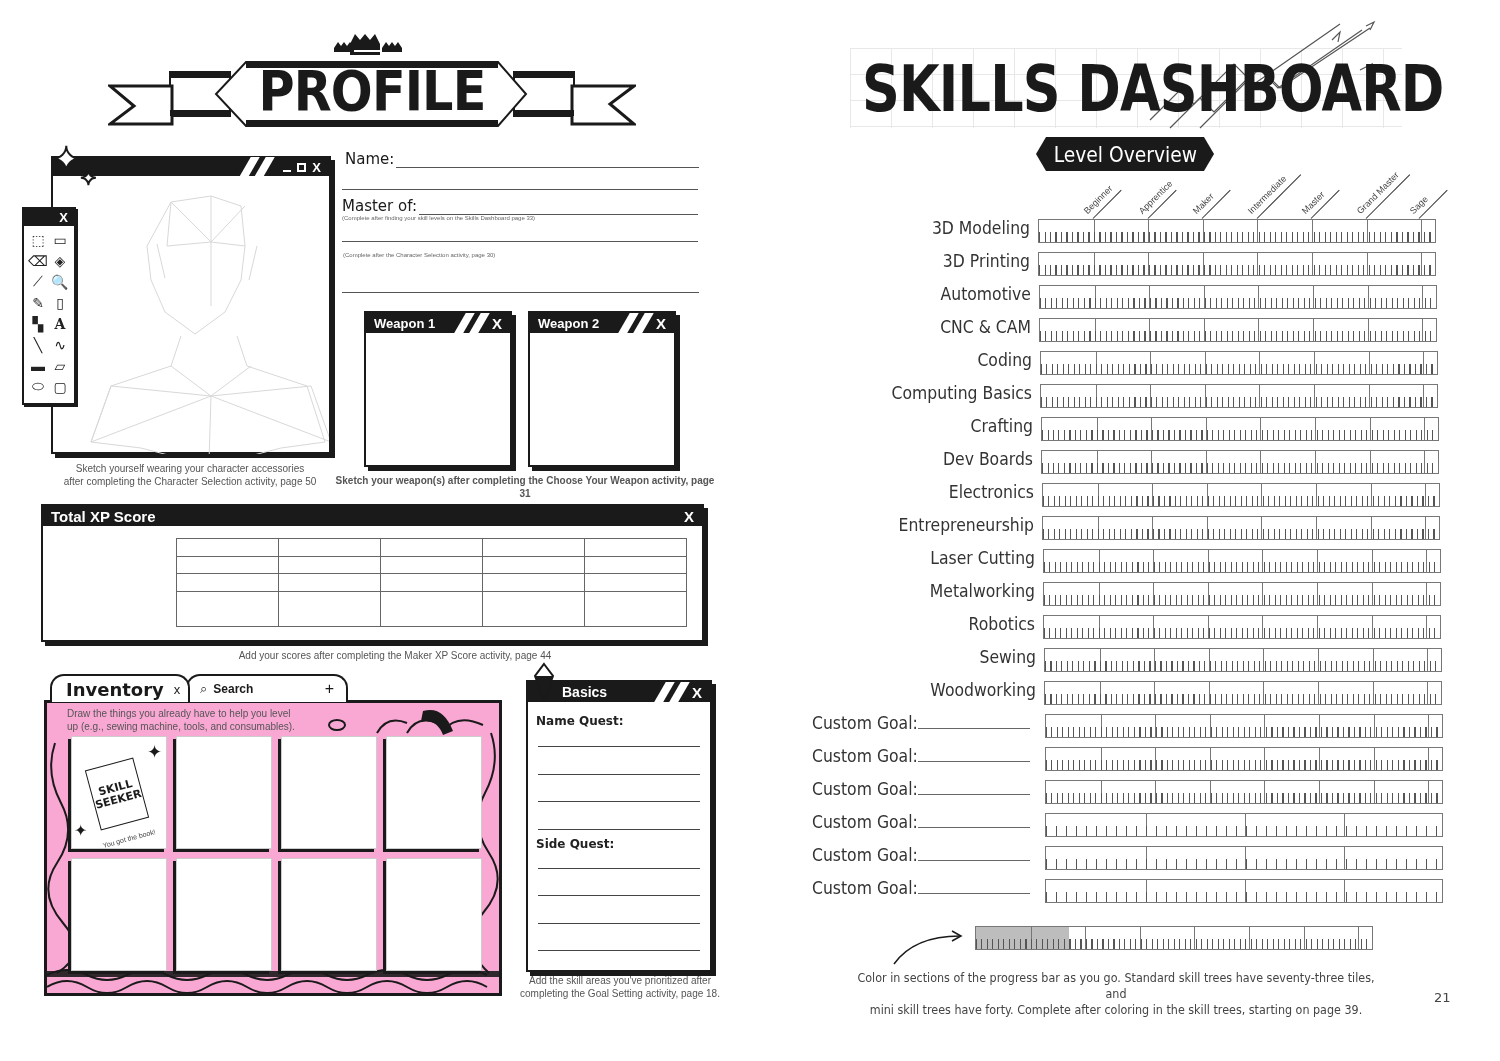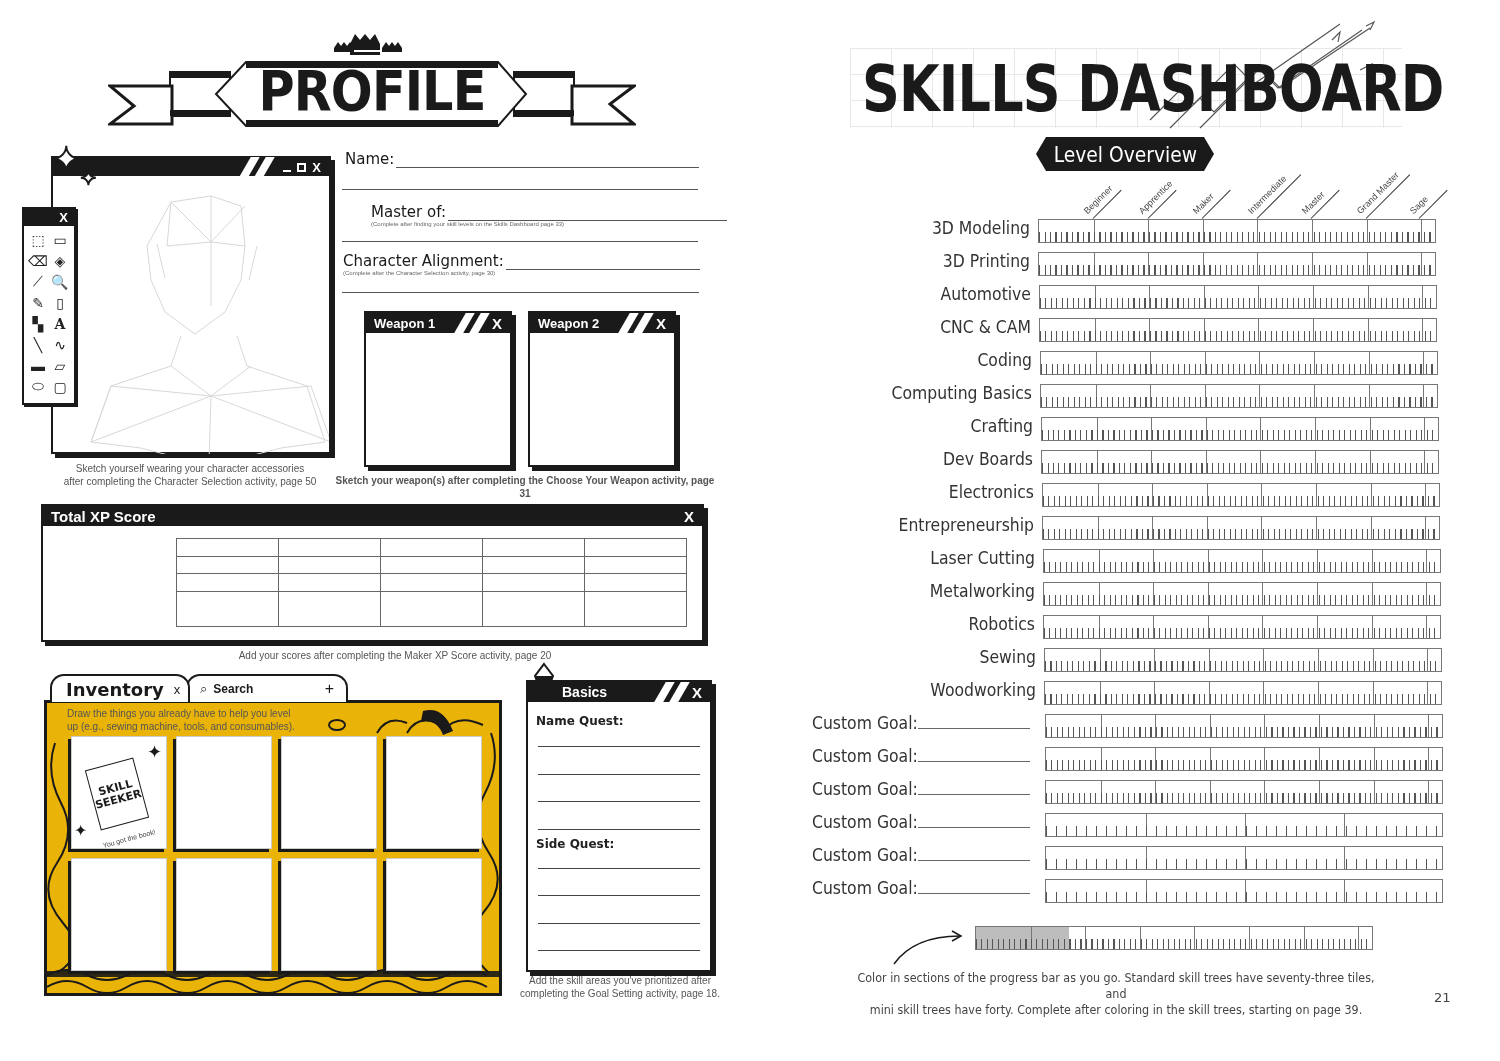--- a/index.html
+++ b/index.html
@@ -48,21 +48,21 @@
 
   
   .xp-win { left: 41px; top: 504px; width: 663px; height: 138px; }
   .xp-table { position: absolute; left: 133px; top: 32px; border-collapse: collapse; }
   .xp-table td { border: 1px solid #666; width: 102px; }
   .xp-labels { position: absolute; left: 4px; top: 32px; width: 125px; text-align: right; font-size: 12px; font-family: "DejaVu Sans", sans-serif; }
   .xp-labels div { height: 17.5px; line-height: 17.5px; }
   .xp-labels .big { font-size: 15px; height: 34px; line-height: 34px; }
 
   
-  .inv { left: 44px; top: 700px; width: 458px; height: 296px; border: 3px solid #1a1a1a; background: #eab308; }
+  .inv { left: 44px; top: 700px; width: 458px; height: 296px; border: 3px solid #1a1a1a; background: #f9a8d4; }
   .inv-pattern { position: absolute; inset: 0; }
   .tab { position: absolute; top: 674px; height: 28px; border: 2px solid #1a1a1a; border-bottom: none; border-radius: 14px 14px 0 0; background: #fff; display: flex; align-items: center; }
   .inv-cell { position: absolute; width: 96px; height: 113px; background: #fff; border: 1px solid #ccc; box-shadow: -3px 3px 0 #1a1a1a; }
 
   
   .quests { left: 526px; top: 680px; width: 186px; height: 292px; }
   .q-line { position: absolute; left: 10px; right: 10px; border-bottom: 1.5px solid #444; }
 
   
   .grid-bg { left: 850px; top: 48px; width: 552px; height: 80px;
@@ -172,34 +172,30 @@
 </div>
 
 <div class="abs" style="left:345px; top:150px; width:354px;">
   <div style="display:flex; align-items:flex-end;">
     <span class="field-label">Name:</span>
     <span class="field-line" style="flex:1; margin-left:2px;"></span>
   </div>
 </div>
 <div class="abs field-line" style="left:342px; top:189px; width:356px;"></div>
 
-<div class="abs" style="left:342px; top:203px; width:356px;margin-left:29px;">
+<div class="abs" style="left:342px; top:197px; width:356px;">
   <div style="display:flex; align-items:flex-end;">
     <span class="field-label">Master of:</span>
     <span class="field-line" style="flex:1; margin-left:2px;"></span>
   </div>
   <div class="note-small">(Complete after finding your skill levels on the Skills Dashboard page 33)</div>
 </div>
 <div class="abs field-line" style="left:342px; top:241px; width:356px;"></div>
 
 <div class="abs" style="left:343px; top:252px; width:357px;">
-  <div style="display:flex; align-items:flex-end;">
-    <span class="field-label">Character Alignment:</span>
-    <span class="field-line" style="flex:1; margin-left:2px;"></span>
-  </div>
   <div class="note-small">(Complete after the Character Selection activity, page 30)</div>
 </div>
 <div class="abs field-line" style="left:342px; top:292px; width:357px;"></div>
 
 <div class="abs win weapon" style="left:364px; top:311px;">
   <div class="win-bar">
     <span>Weapon 1</span>
     <span class="stripes" style="margin-right:8px;">
         <i></i>
         <i></i>
@@ -250,21 +246,21 @@
     <tr style="height:35px;">
           <td></td>
           <td></td>
           <td></td>
           <td></td>
           <td></td>
         </tr>
   </tbody>
     </table>
 </div>
-<div class="abs caption" style="left:200px; top:649px; width:390px;">Add your scores after completing the Maker XP Score activity, page 20</div>
+<div class="abs caption" style="left:200px; top:649px; width:390px;">Add your scores after completing the Maker XP Score activity, page 44</div>
 
 <div class="abs tab" style="left:186px; width:162px; z-index:1;">
   <span style="margin-left:12px; font-size:13px;">⌕</span>
   <span style="margin-left:6px; font-size:12px; font-weight:bold;">Search</span>
   <span style="margin-left:auto; margin-right:12px; font-size:16px;">+</span>
 </div>
 <div class="abs tab" style="left:50px; width:140px; z-index:2;">
   <span style="margin-left:14px; font-size:18px; font-weight:bold; font-family:'DejaVu Sans',sans-serif;">Inventory</span>
   <span style="margin-left:10px; font-size:13px;">x</span>
 </div>

